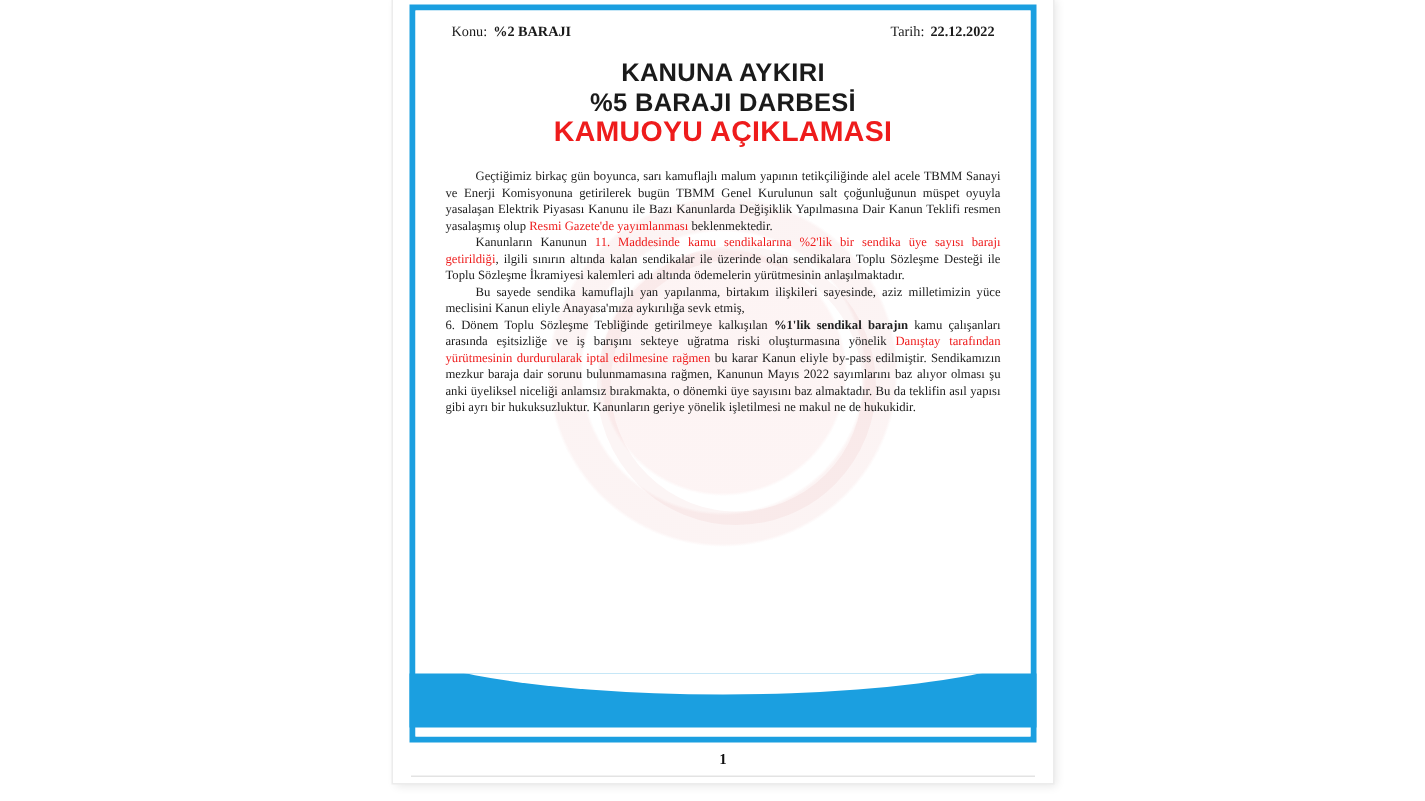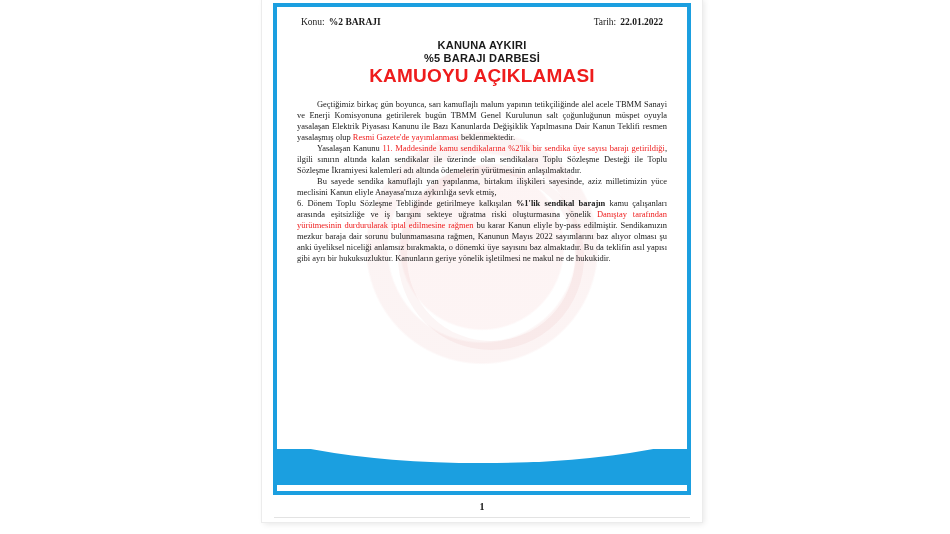--- a/index.html
+++ b/index.html
@@ -127,21 +127,21 @@
 
   
   #title-block {
     text-align: center;
     margin-top: 12px;
     line-height: 1.16;
   }
   .title-line {
     font-family: "Liberation Sans", sans-serif;
     font-weight: bold;
-    font-size: 11px;
+    font-size: 17px;
     color: #1a1a1a;
     letter-spacing: 0.2px;
   }
   .title-line.accent {
     font-size: 19px;
     color: #ee1c1c;
     letter-spacing: 0.2px;
   }
 
   
@@ -201,35 +201,35 @@
       <div id="bottom-band-curve"></div>
     </div>
 
     <div id="page-content">
 
       <div class="meta-row">
         <div class="meta-item">
           <span class="meta-label">Konu:</span><span class="meta-value">%2 BARAJI</span>
         </div>
         <div class="meta-item">
-          <span class="meta-label">Tarih:</span><span class="meta-value">22.01.2022</span>
+          <span class="meta-label">Tarih:</span><span class="meta-value">22.12.2022</span>
         </div>
       </div>
 
       <div id="title-block">
         <div class="title-line">KANUNA AYKIRI</div>
         <div class="title-line">%5 BARAJI DARBESİ</div>
         <div class="title-line accent">KAMUOYU AÇIKLAMASI</div>
       </div>
 
       <div id="body-text">
 
         <p class="indent"><span>Geçtiğimiz birkaç gün boyunca, sarı kamuflajlı malum yapının tetikçiliğinde alel acele TBMM Sanayi ve Enerji Komisyonuna getirilerek bugün TBMM Genel Kurulunun salt çoğunluğunun müspet oyuyla yasalaşan Elektrik Piyasası Kanunu ile Bazı Kanunlarda Değişiklik Yapılmasına Dair Kanun Teklifi resmen yasalaşmış olup </span><span class="red">Resmi Gazete'de yayımlanması</span><span> beklenmektedir.</span></p>
 
-        <p class="indent"><span>Yasalaşan Kanunu </span><span class="red">11. Maddesinde kamu sendikalarına %2'lik bir sendika üye sayısı barajı getirildiği</span><span>, ilgili sınırın altında kalan sendikalar ile üzerinde olan sendikalara Toplu Sözleşme Desteği ile Toplu Sözleşme İkramiyesi kalemleri adı altında ödemelerin yürütmesinin anlaşılmaktadır.</span></p>
+        <p class="indent"><span>Kanunların Kanunun </span><span class="red">11. Maddesinde kamu sendikalarına %2'lik bir sendika üye sayısı barajı getirildiği</span><span>, ilgili sınırın altında kalan sendikalar ile üzerinde olan sendikalara Toplu Sözleşme Desteği ile Toplu Sözleşme İkramiyesi kalemleri adı altında ödemelerin yürütmesinin anlaşılmaktadır.</span></p>
 
         <p class="indent"><span>Bu sayede sendika kamuflajlı yan yapılanma, birtakım ilişkileri sayesinde, aziz milletimizin yüce meclisini Kanun eliyle Anayasa'mıza aykırılığa sevk etmiş,</span></p>
 
         <p><span>6. Dönem Toplu Sözleşme Tebliğinde getirilmeye kalkışılan </span><span class="bold">%1'lik sendikal barajın</span><span> kamu çalışanları arasında eşitsizliğe ve iş barışını sekteye uğratma riski oluşturmasına yönelik </span><span class="red">Danıştay tarafından yürütmesinin durdurularak iptal edilmesine rağmen</span><span> bu karar Kanun eliyle by-pass edilmiştir. Sendikamızın mezkur baraja dair sorunu bulunmamasına rağmen, Kanunun Mayıs 2022 sayımlarını baz alıyor olması şu anki üyeliksel niceliği anlamsız bırakmakta, o dönemki üye sayısını baz almaktadır. Bu da teklifin asıl yapısı gibi ayrı bir hukuksuzluktur. Kanunların geriye yönelik işletilmesi ne makul ne de hukukidir.</span></p>
 
       </div>
     </div>
 
     <div id="page-number">1</div>
     <div id="page-number-rule"></div>

